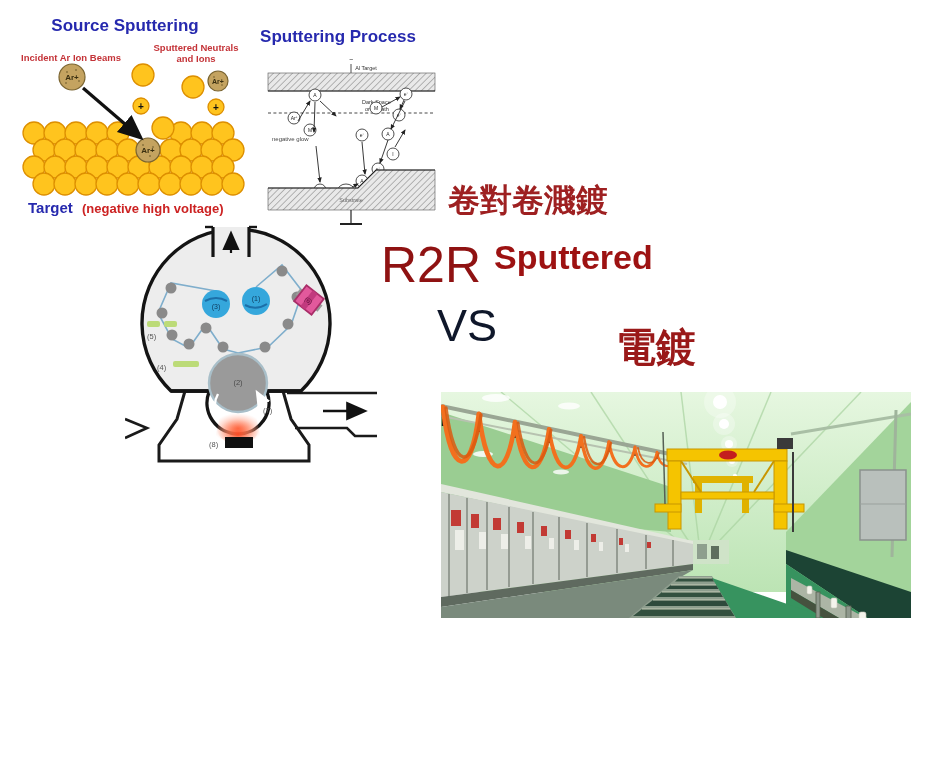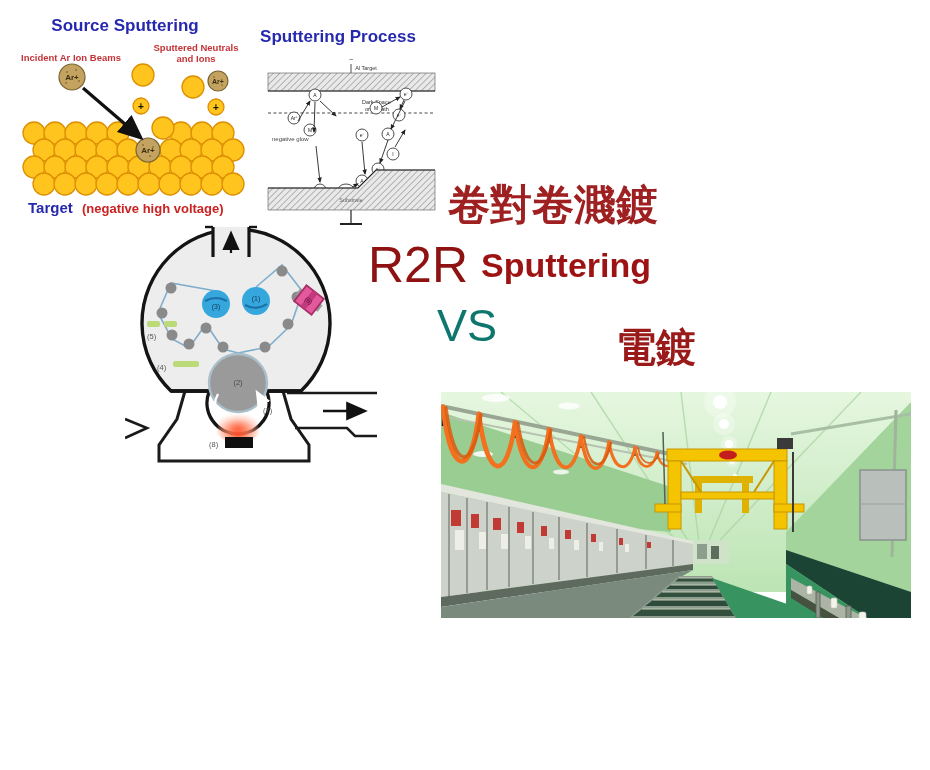--- a/index.html
+++ b/index.html
@@ -1,23 +1,23 @@
 <!DOCTYPE html>
 <html><head>
 <meta charset="utf-8">
 <style>
   html,body{margin:0;padding:0;background:#ffffff;}
   #page{position:relative;width:930px;height:618px;background:#ffffff;overflow:hidden;
         font-family:"Liberation Sans", sans-serif;}
   .abs{position:absolute;}
-  #zh1{left:448px;top:184px;font-size:42px;font-weight:bold;color:#9E2021;letter-spacing:0px;line-height:1;text-align:center;}
-  #r2rline{left:368px;top:240px;display:flex;align-items:center;gap:13px;line-height:1;}
+  #zh1{left:448px;top:184px;font-size:32px;font-weight:bold;color:#9E2021;letter-spacing:0px;line-height:1;text-align:center;}
+  #r2rline{left:381px;top:240px;display:flex;align-items:flex-start;gap:13px;line-height:1;}
   #r2rline .big{font-size:50px;font-weight:400;color:#8F1212;}
   #r2rline .sub{font-size:34px;font-weight:bold;color:#9D1212;}
-  #vs{left:437px;top:303px;font-size:45px;font-weight:400;color:#0f766e;line-height:1;}
+  #vs{left:437px;top:303px;font-size:45px;font-weight:400;color:#0f172a;line-height:1;}
   #zh2line{left:616px;top:327px;display:flex;align-items:baseline;gap:6px;line-height:1;}
   #zh2line .zh{font-size:40px;font-weight:bold;color:#9A1919;}
   #zh2line .en{font-size:29px;font-weight:bold;color:#9A1010;}
   svg text{font-family:"Liberation Sans", sans-serif;}
 </style>
 </head>
 <body>
 
 <div id="page">
 
@@ -287,21 +287,21 @@
       <ellipse cx="113" cy="206" rx="20" ry="13" fill="url(#gGlow)"></ellipse>
       <rect x="100" y="212" width="28" height="11" fill="#101010"></rect>
       <text x="84" y="222" font-size="7.5" fill="#555">(8)</text>
     </svg>
   </div>
 
   <div id="zh1" class="abs">卷對卷濺鍍</div>
 
   <div id="r2rline" class="abs">
     <span class="big">R2R</span>
-    <span class="sub">Sputtering</span>
+    <span class="sub">Sputtered</span>
   </div>
 
   <div id="vs" class="abs">VS</div>
 
   <div id="zh2line" class="abs">
     <span class="zh">電鍍</span>
   </div>
 
   <div class="abs" style="left:441px;top:392px;width:470px;height:351px;">
     <svg width="470" height="351" viewBox="0 0 470 351">

